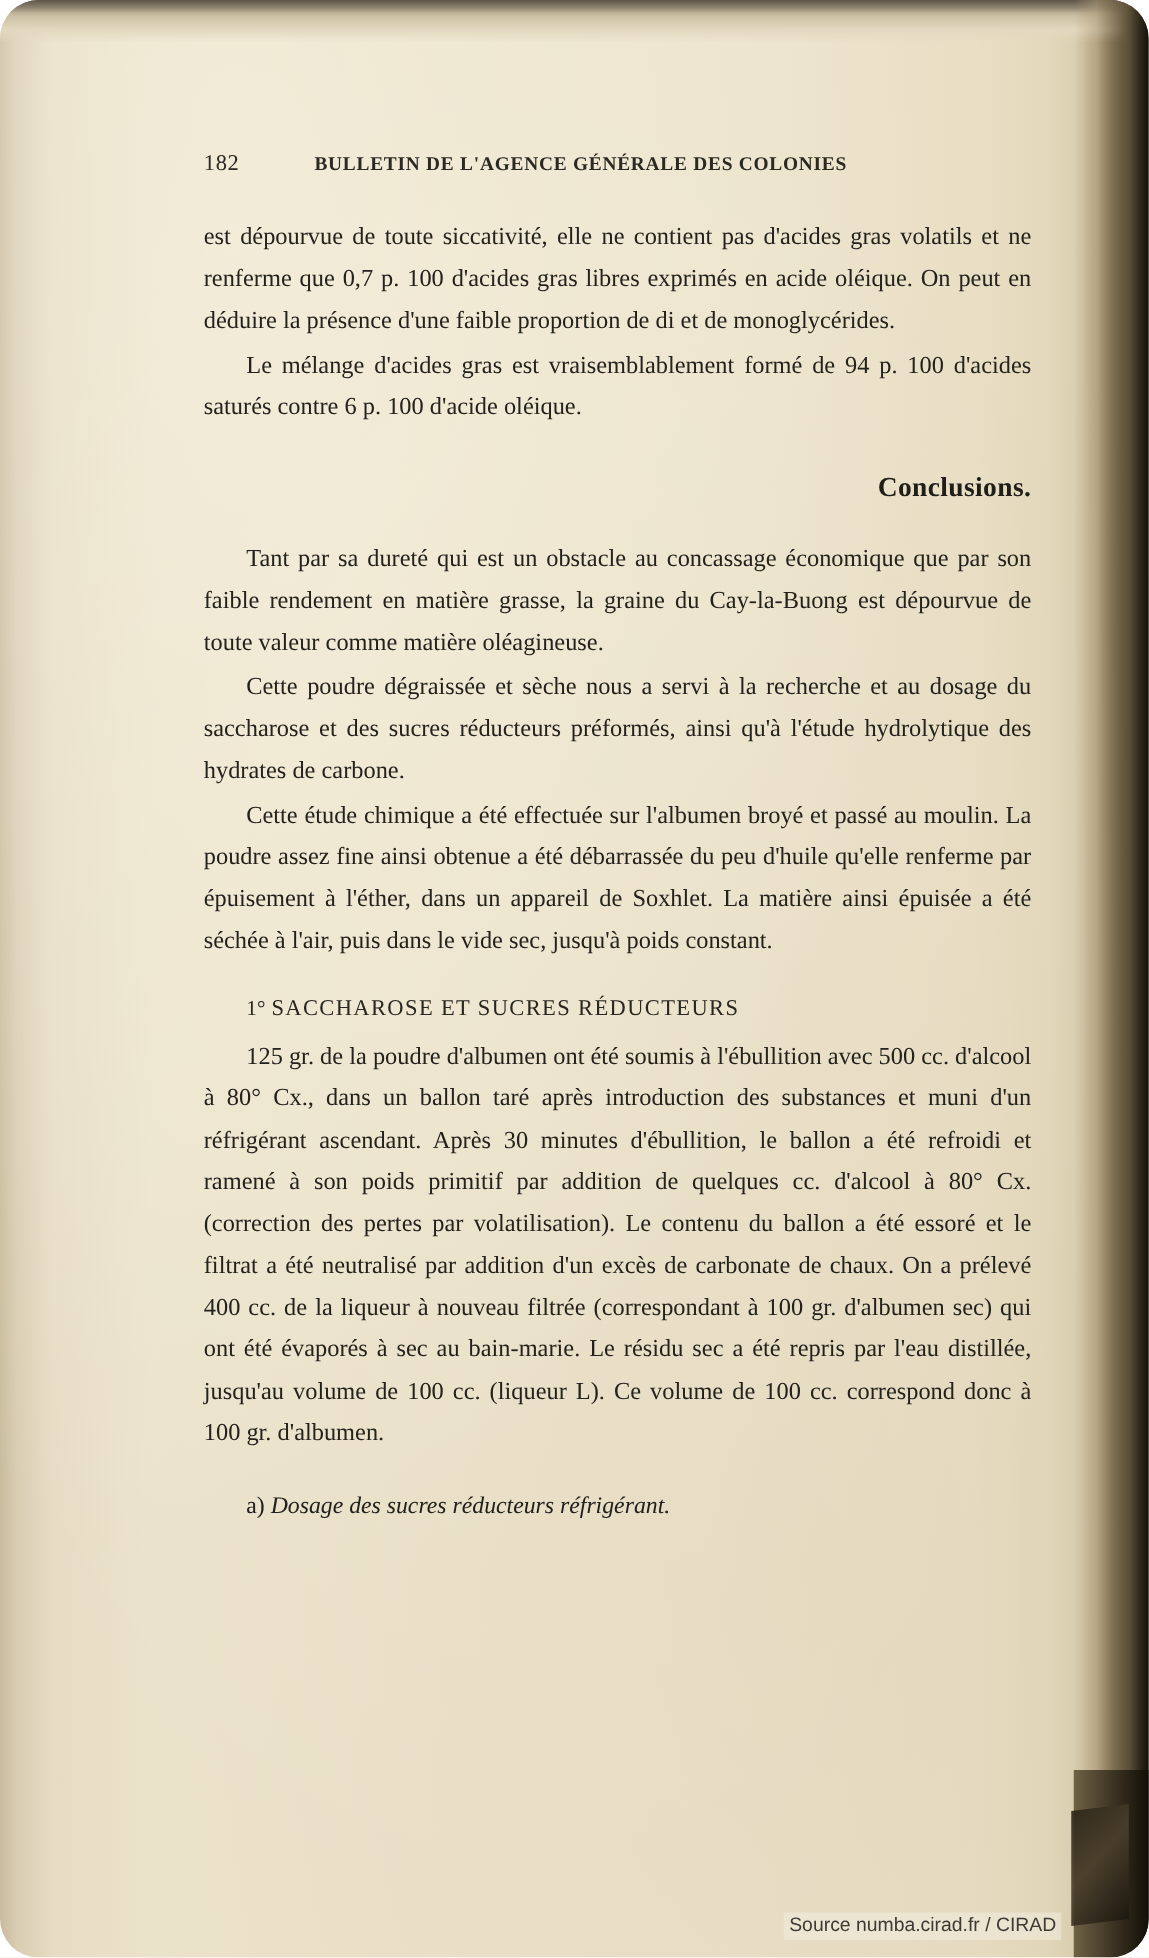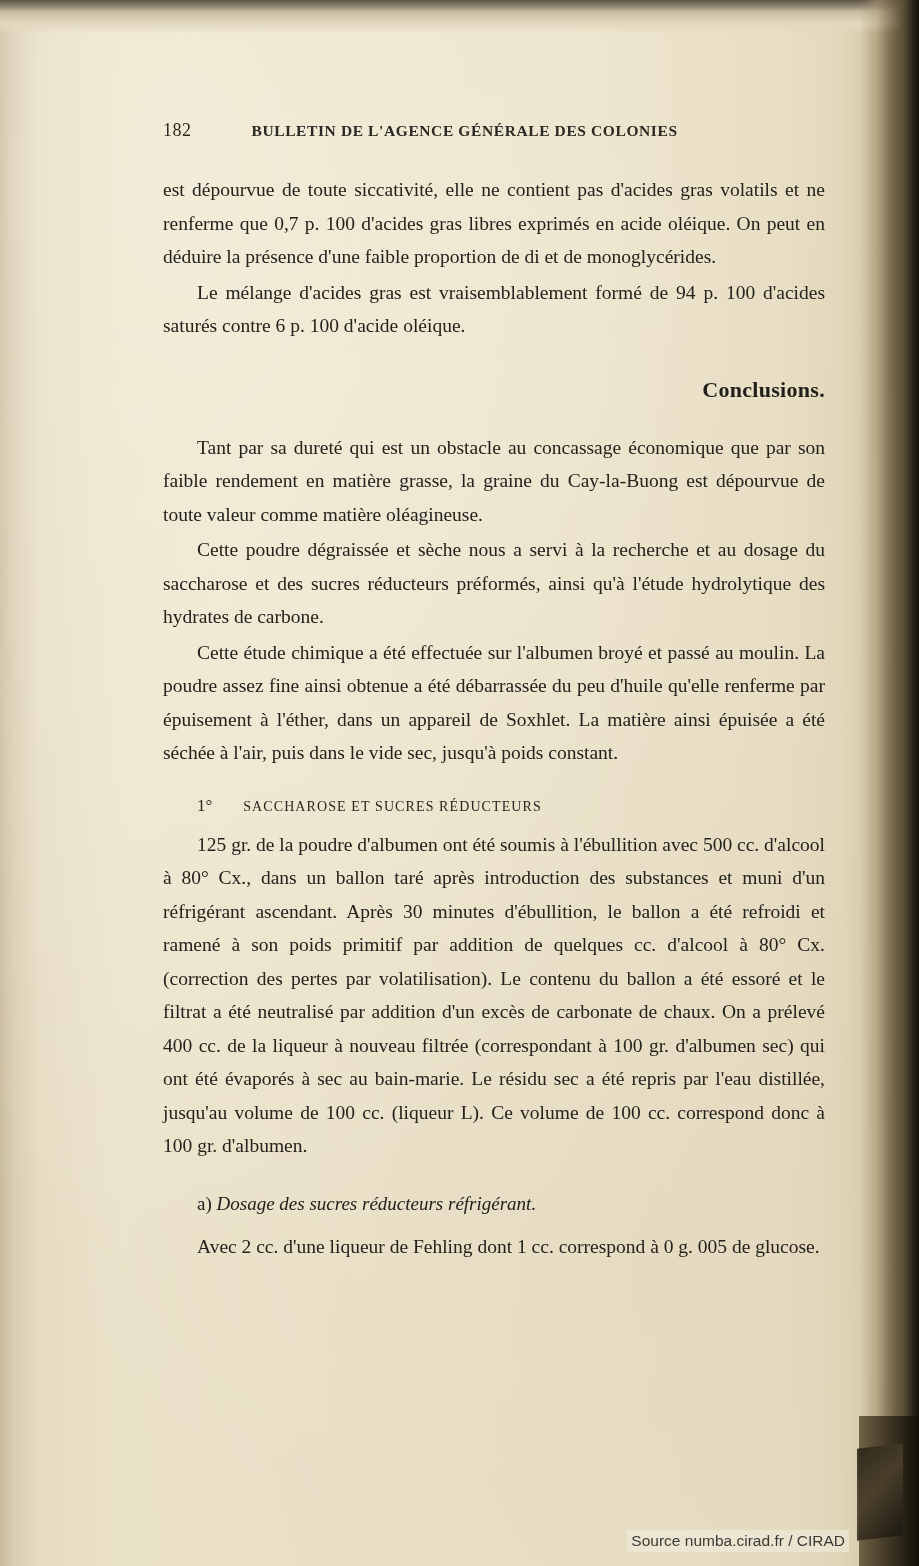--- a/index.html
+++ b/index.html
@@ -20,20 +20,21 @@
     width: 919px;
     height: 1566px;
     background: #e8dfc8;
     background-image:
       linear-gradient(to right,
         #c9bb9d 0px, #d9cdb2 14px, #e6dcc3 40px, #ebe2ca 120px,
         #ece3cb 600px, #e9dfc5 780px, #e3d8bb 840px, #d8ccad 866px,
         #bfae8b 880px, #8e7f60 892px, #6b5e45 900px, #4a4030 906px,
         #2c2519 912px, #161208 919px);
     overflow: hidden;
+    border-radius: 31px;
   }
   
   .scan::before {
     content: "";
     position: absolute;
     inset: 0;
     background:
       radial-gradient(ellipse at 20% 12%, rgba(255,252,240,0.35), rgba(255,255,255,0) 55%),
       radial-gradient(ellipse at 70% 80%, rgba(214,200,170,0.30), rgba(255,255,255,0) 60%),
       radial-gradient(ellipse at 45% 50%, rgba(255,250,235,0.18), rgba(255,255,255,0) 70%);
@@ -133,21 +134,21 @@
   }
   h2.section.tight { margin: 40px 0 26px 0; }
 
   .subhead {
     font-size: 15px;
     letter-spacing: 1.1px;
     margin: 26px 0 12px 34px;
     color: #272620;
   }
   .subhead .num { font-size: 17px; letter-spacing: 0; }
-  .subhead .caps { font-variant: small-caps; text-transform: uppercase; font-size: 14px; margin-left: 26px; }
+  .subhead .caps { font-variant: small-caps; text-transform: uppercase; font-size: 18px; }
 
   .italic-head {
     font-size: 19px;
     line-height: 33px;
     margin: 24px 0 10px 0;
     text-indent: 34px;
   }
   .italic-head i { font-style: italic; }
 
   
@@ -197,18 +198,17 @@
       <span class="caps">SACCHAROSE ET SUCRES RÉDUCTEURS</span>
     </div>
 
     <p class="body indent">125 gr. de la poudre d'albumen ont été soumis à l'ébullition avec 500 cc. d'alcool à 80° Cx., dans un ballon taré après introduction des substances et muni d'un réfrigérant ascendant. Après 30 minutes d'ébullition, le ballon a été refroidi et ramené à son poids primitif par addition de quelques cc. d'alcool à 80° Cx. (correction des pertes par volatilisation). Le contenu du ballon a été essoré et le filtrat a été neutralisé par addition d'un excès de carbonate de chaux. On a prélevé 400 cc. de la liqueur à nouveau filtrée (correspondant à 100 gr. d'albumen sec) qui ont été évaporés à sec au bain-marie. Le résidu sec a été repris par l'eau distillée, jusqu'au volume de 100 cc. (liqueur L). Ce volume de 100 cc. correspond donc à 100 gr. d'albumen.</p>
 
     <div class="italic-head">
       <span>a)</span>
       <i>Dosage des sucres réducteurs réfrigérant.</i>
     </div>
 
-    <p class="body indent">Avec 2 cc. d'une liqueur de Fehling dont 1 cc. correspond à 0 g. 005 de glucose.</p>
 
   </div>
 
   <div class="source">Source numba.cirad.fr / CIRAD</div>
 </div>
 
 </body></html>

